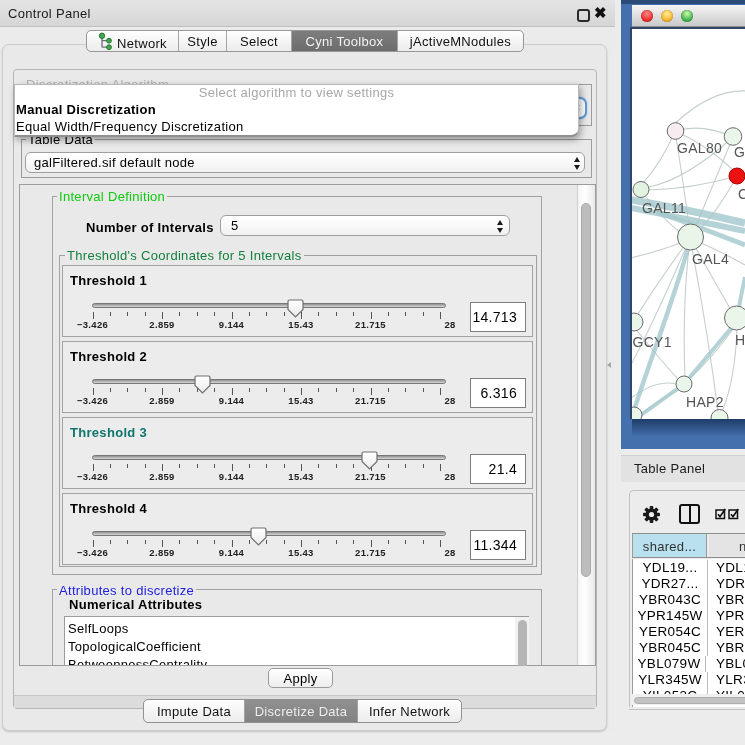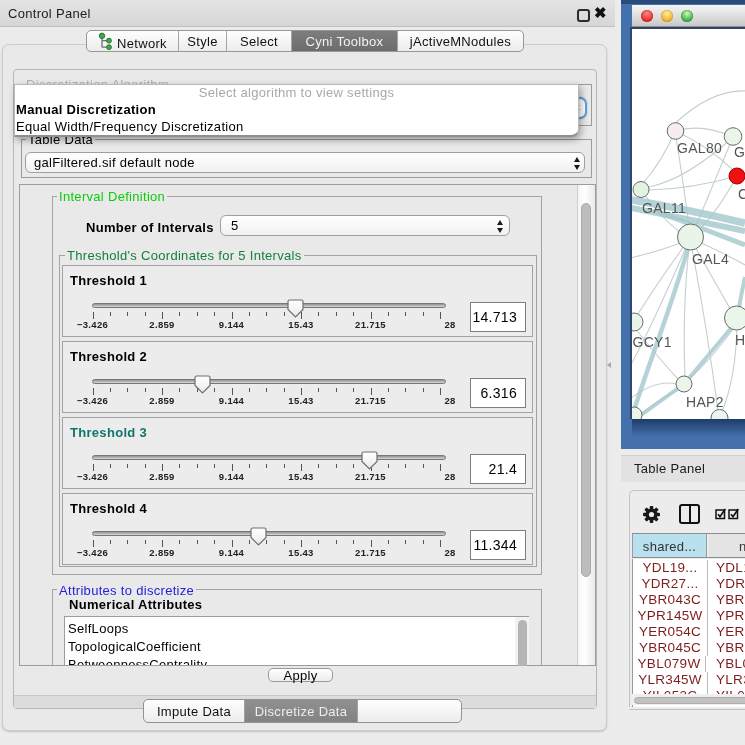--- a/index.html
+++ b/index.html
@@ -254,25 +254,26 @@
 <div class="abs" style="left:52px;top:589px;width:490px;height:76px;border:1px solid #a2a2a2;border-bottom:none;"></div>
 <div class="abs" style="left:57px;top:583px;font-size:13px;color:#2222dd;background:#e9e9e9;padding:0 2px;">Attributes to discretize</div>
 <div class="abs" style="left:69px;top:597px;font-size:13px;font-weight:bold;color:#000;">Numerical Attributes</div>
 
 <div class="abs" style="left:64px;top:616px;width:465px;height:49px;background:#fff;border:1px solid #9c9c9c;border-bottom:none;overflow:hidden;">
   <div style="font-size:13px;color:#000;padding:3px 0 0 3px;line-height:18px;">SelfLoops<br>TopologicalCoefficient<br>BetweennessCentrality</div>
 </div>
 <div class="abs" style="left:515px;top:617px;width:14px;height:48px;background:#f2f2f2;"></div>
 <div class="abs" style="left:518px;top:620px;width:9px;height:46px;background:#b5b5b5;border-radius:5px 5px 0 0;"></div>
 
-<div class="abs" style="left:268px;top:668px;width:65px;height:14px;background:linear-gradient(#ffffff,#ededed);border:1px solid #9a9a9a;border-radius:5px;display:flex;align-items:center;justify-content:center;font-size:13px;color:#000;">Apply</div>
+<div class="abs" style="left:268px;top:668px;width:65px;height:20px;background:linear-gradient(#ffffff,#ededed);border:1px solid #9a9a9a;border-radius:5px;display:flex;align-items:center;justify-content:center;font-size:13px;color:#000;">Apply</div>
 
 <div class="abs" style="left:143px;top:699px;width:319px;height:24px;border:1px solid #919191;border-radius:5px;background:linear-gradient(#fefefe,#ececec);overflow:hidden;display:flex;">
   <div style="width:101px;border-right:1px solid #a0a0a0;display:flex;align-items:center;justify-content:center;font-size:13px;color:#111;">Impute Data</div>
   <div style="width:113px;border-right:1px solid #a0a0a0;display:flex;align-items:center;justify-content:center;font-size:13px;color:#ededed;background:linear-gradient(#909090,#828282);">Discretize Data</div>
+  <div style="flex:1;display:flex;align-items:center;justify-content:center;font-size:13px;color:#111;">Infer Network</div>
 </div>
 
 <div class="abs" style="left:607px;top:362px;width:0;height:0;border-top:3px solid transparent;border-bottom:3px solid transparent;border-right:4px solid #a8a8a8;"></div>
 
 <div class="abs" style="left:621px;top:0;width:124px;height:449px;background:#4470ad;"></div>
 <div class="abs" style="left:621px;top:0;width:124px;height:4px;background:#2a4a78;"></div>
 
 <div class="abs" style="left:632px;top:5px;width:113px;height:22px;background:linear-gradient(#f6f6f6,#c9c9c9);border-bottom:1px solid #8e8e8e;"></div>
 
 <div class="abs" style="left:641px;top:10px;width:12px;height:12px;border-radius:50%;background:radial-gradient(circle at 50% 30%,#f88,#e33 60%,#b11);box-shadow:inset 0 0 1px #800;"></div>
@@ -372,21 +373,21 @@
 </svg>
 <svg class="abs" style="left:728px;top:508px;overflow:visible;" width="11" height="11" viewBox="0 0 11 11">
   <rect x="1" y="2" width="8.5" height="8.5" fill="none" stroke="#111" stroke-width="1.5"></rect>
   <path d="M3 6.2 L5 8.7 L10.3 1" fill="none" stroke="#111" stroke-width="1.7"></path>
 </svg>
 
 <div class="abs" style="left:632px;top:533px;width:113px;height:25px;border-top:1px solid #8e8e8e;border-bottom:1px solid #8e8e8e;overflow:hidden;">
   <div style="position:absolute;left:0;top:0;width:75px;height:25px;background:#b9e0ee;border-left:1px solid #9a9a9a;border-right:1px solid #9a9a9a;display:flex;align-items:center;justify-content:center;font-size:13px;color:#333;">shared...</div>
   <div style="position:absolute;left:77px;top:0;width:80px;height:25px;background:#e4e4e4;padding-top:5px;padding-left:30px;font-size:13px;color:#333;">n</div>
 </div>
-<div class="abs" id="tablerows" style="left:632px;top:559px;width:113px;height:148px;background:#fff;border-left:1px solid #9a9a9a;overflow:hidden;font-size:13.5px;color:#7f1d1d;">
+<div class="abs" id="tablerows" style="left:632px;top:559px;width:113px;height:148px;background:#fff;border-left:1px solid #9a9a9a;overflow:hidden;font-size:13.5px;color:#000000;">
     <div style="position:absolute;left:0;top:1px;width:75px;height:16px;text-align:center;border-right:1px solid #bbb;">YDL19...</div>
     <div style="position:absolute;left:83px;top:1px;width:40px;height:16px;">YDL1</div>
     <div style="position:absolute;left:0;top:17px;width:75px;height:16px;text-align:center;border-right:1px solid #bbb;">YDR27...</div>
     <div style="position:absolute;left:83px;top:17px;width:40px;height:16px;">YDR2</div>
     <div style="position:absolute;left:0;top:33px;width:75px;height:16px;text-align:center;border-right:1px solid #bbb;">YBR043C</div>
     <div style="position:absolute;left:83px;top:33px;width:40px;height:16px;">YBR0</div>
     <div style="position:absolute;left:0;top:49px;width:75px;height:16px;text-align:center;border-right:1px solid #bbb;">YPR145W</div>
     <div style="position:absolute;left:83px;top:49px;width:40px;height:16px;">YPR1</div>
     <div style="position:absolute;left:0;top:65px;width:75px;height:16px;text-align:center;border-right:1px solid #bbb;">YER054C</div>
     <div style="position:absolute;left:83px;top:65px;width:40px;height:16px;">YER0</div>

